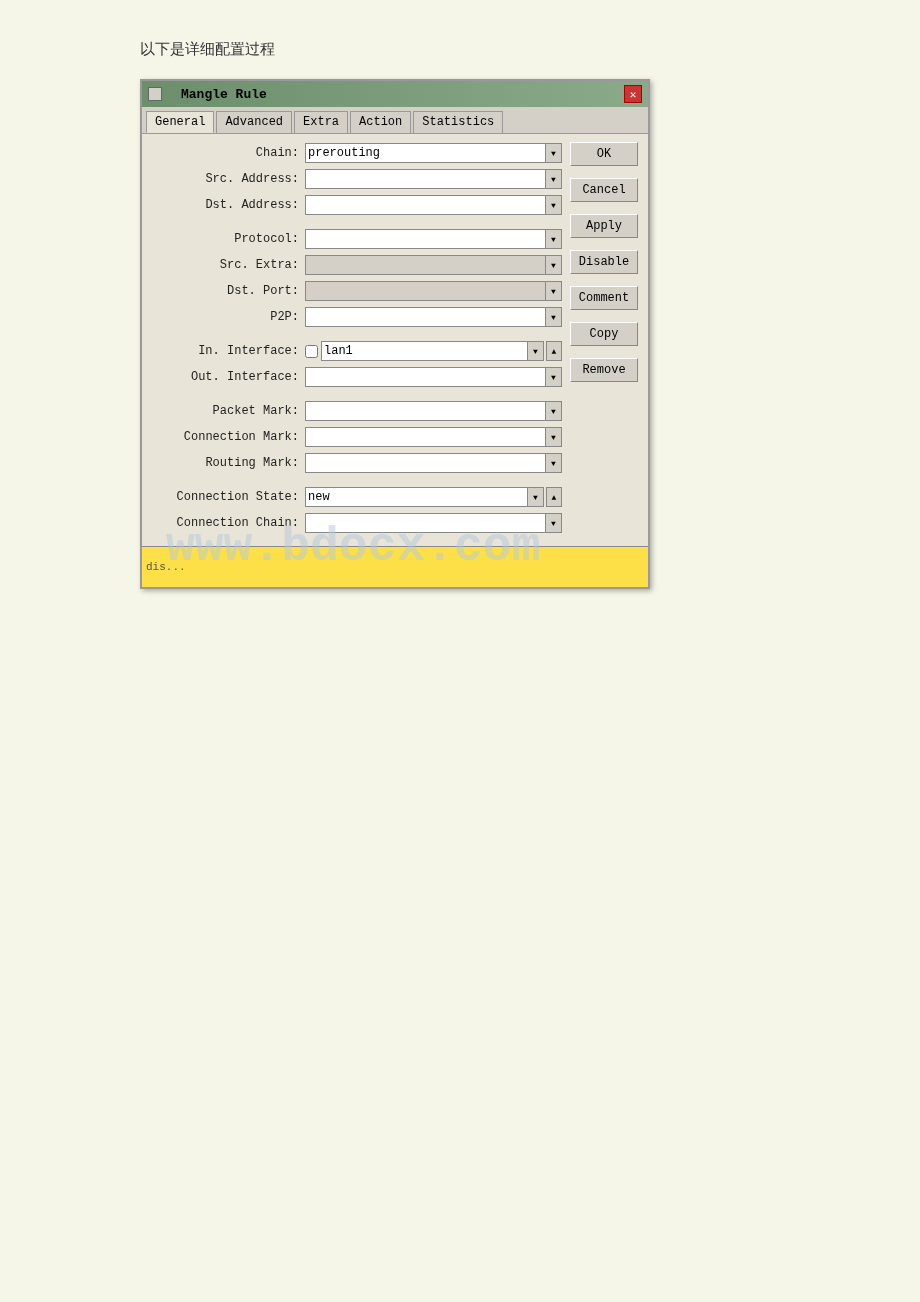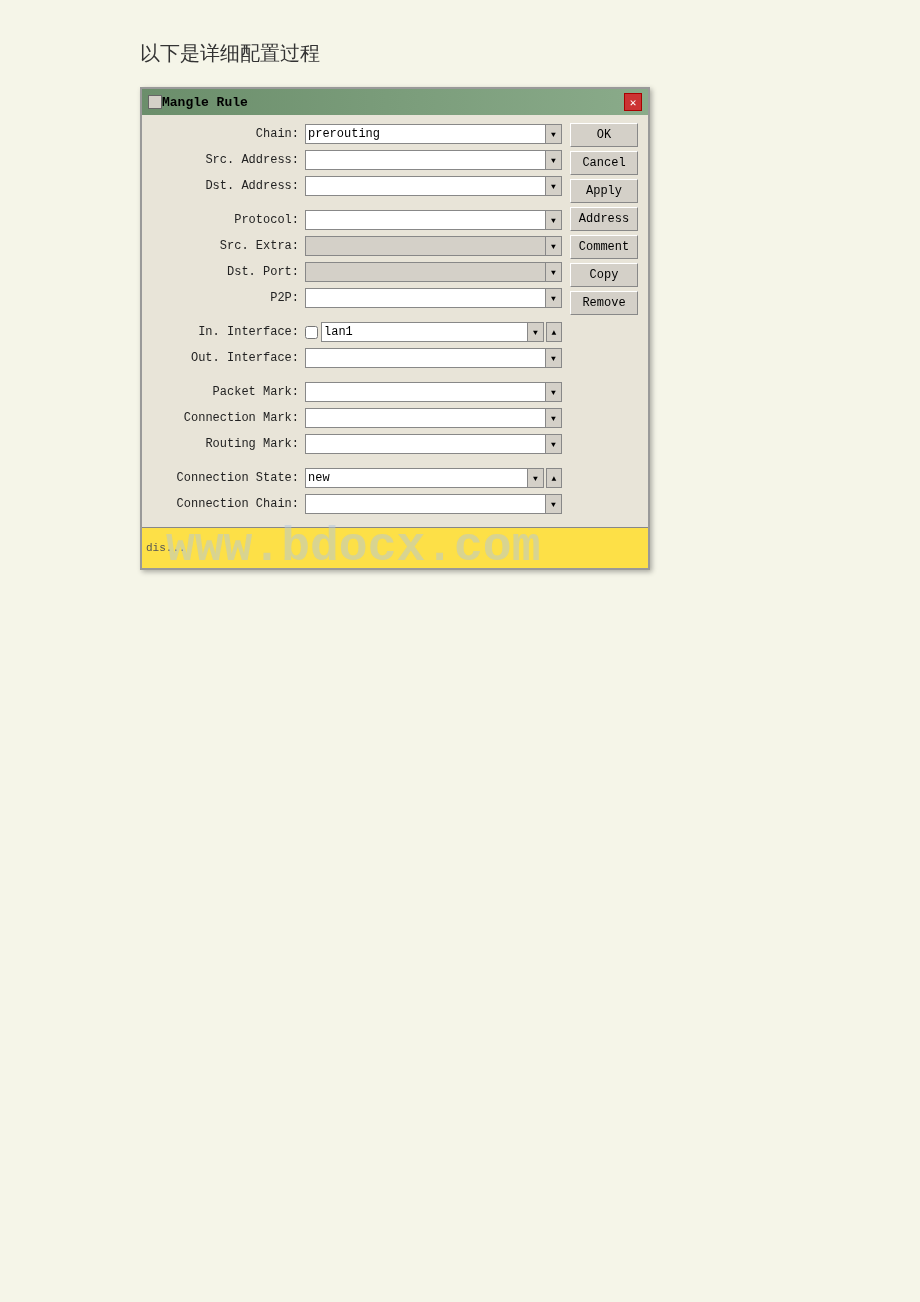--- a/index.html
+++ b/index.html
@@ -5,21 +5,21 @@
     * { margin: 0; padding: 0; box-sizing: border-box; }
     body {
       background: #f5f5e8;
       font-family: 'Courier New', monospace;
       font-size: 13px;
       width: 920px;
       min-height: 1302px;
       padding: 40px;
     }
     .page-title {
-      font-size: 20px;
+      font-size: 15px;
       color: #333;
       margin-bottom: 20px;
       margin-left: 100px;
       font-family: 'SimSun', serif;
     }
     .window {
       width: 510px;
       margin-left: 100px;
       border: 2px solid #999;
       background: #d4d0c8;
@@ -28,21 +28,21 @@
     .title-bar {
       background: linear-gradient(to right, #6b8e6b, #8aab8a);
       padding: 4px 6px;
       display: flex;
       align-items: center;
       justify-content: space-between;
     }
     .title-bar-left {
       display: flex;
       align-items: flex-start;
-      gap: 0;
+      gap: 19px;
     }
     .title-icon {
       width: 14px;
       height: 14px;
       border: 1px solid #666;
       background: #d4d0c8;
     }
     .title-text {
       color: #000;
       font-weight: bold;
@@ -160,21 +160,21 @@
       width: 13px;
       height: 13px;
       margin-right: 3px;
     }
     .spacer-row {
       height: 8px;
     }
     .buttons-area {
       display: flex;
       flex-direction: column;
-      gap: 4px;
+      gap: 12px;
       width: 70px;
       flex-shrink: 0;
     }
     .win-btn {
       width: 68px;
       height: 24px;
       background: #d4d0c8;
       border: 1px solid #888;
       border-top-color: #fff;
       border-left-color: #fff;
@@ -220,20 +220,27 @@
 <div class="window">
 
   <div class="title-bar">
     <div class="title-bar-left">
       <div class="title-icon"></div>
       <span class="title-text">Mangle Rule</span>
     </div>
     <div class="close-btn">✕</div>
   </div>
 
+  <div class="tabs">
+    <div class="tab active">General</div>
+    <div class="tab">Advanced</div>
+    <div class="tab">Extra</div>
+    <div class="tab">Action</div>
+    <div class="tab">Statistics</div>
+  </div>
 
   <div class="window-body">
 
     <div class="form-area">
 
       <div class="form-row">
         <span class="form-label">Chain:</span>
         <div class="form-control-wrap">
           <div class="dropdown-wrap">
             <div class="dropdown-field highlighted">
@@ -388,21 +395,21 @@
           </div>
         </div>
       </div>
 
     </div>
 
     <div class="buttons-area">
       <button class="win-btn">OK</button>
       <button class="win-btn">Cancel</button>
       <button class="win-btn">Apply</button>
-      <button class="win-btn">Address</button>
+      <button class="win-btn">Disable</button>
       <button class="win-btn">Comment</button>
       <button class="win-btn">Copy</button>
       <button class="win-btn">Remove</button>
     </div>
   </div>
 
   <div class="status-bar">dis...</div>
 </div>
 
 <div class="watermark">www.bdocx.com</div>

